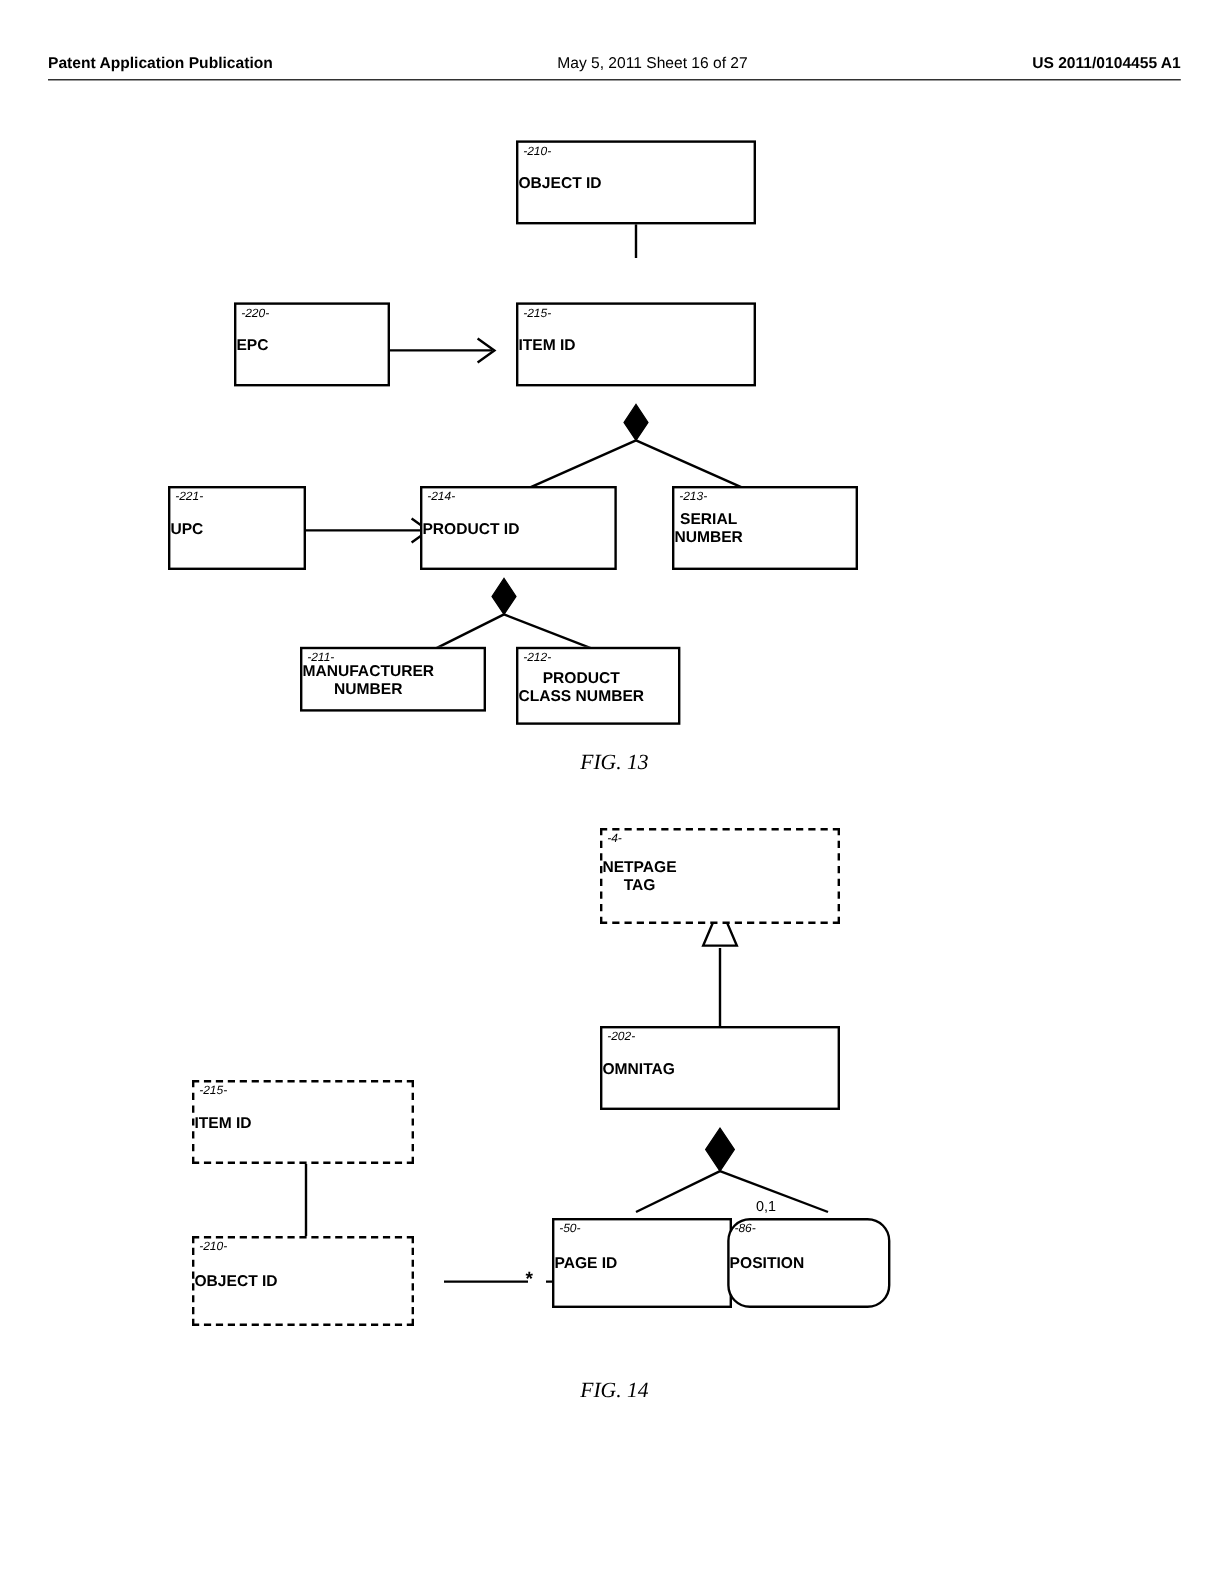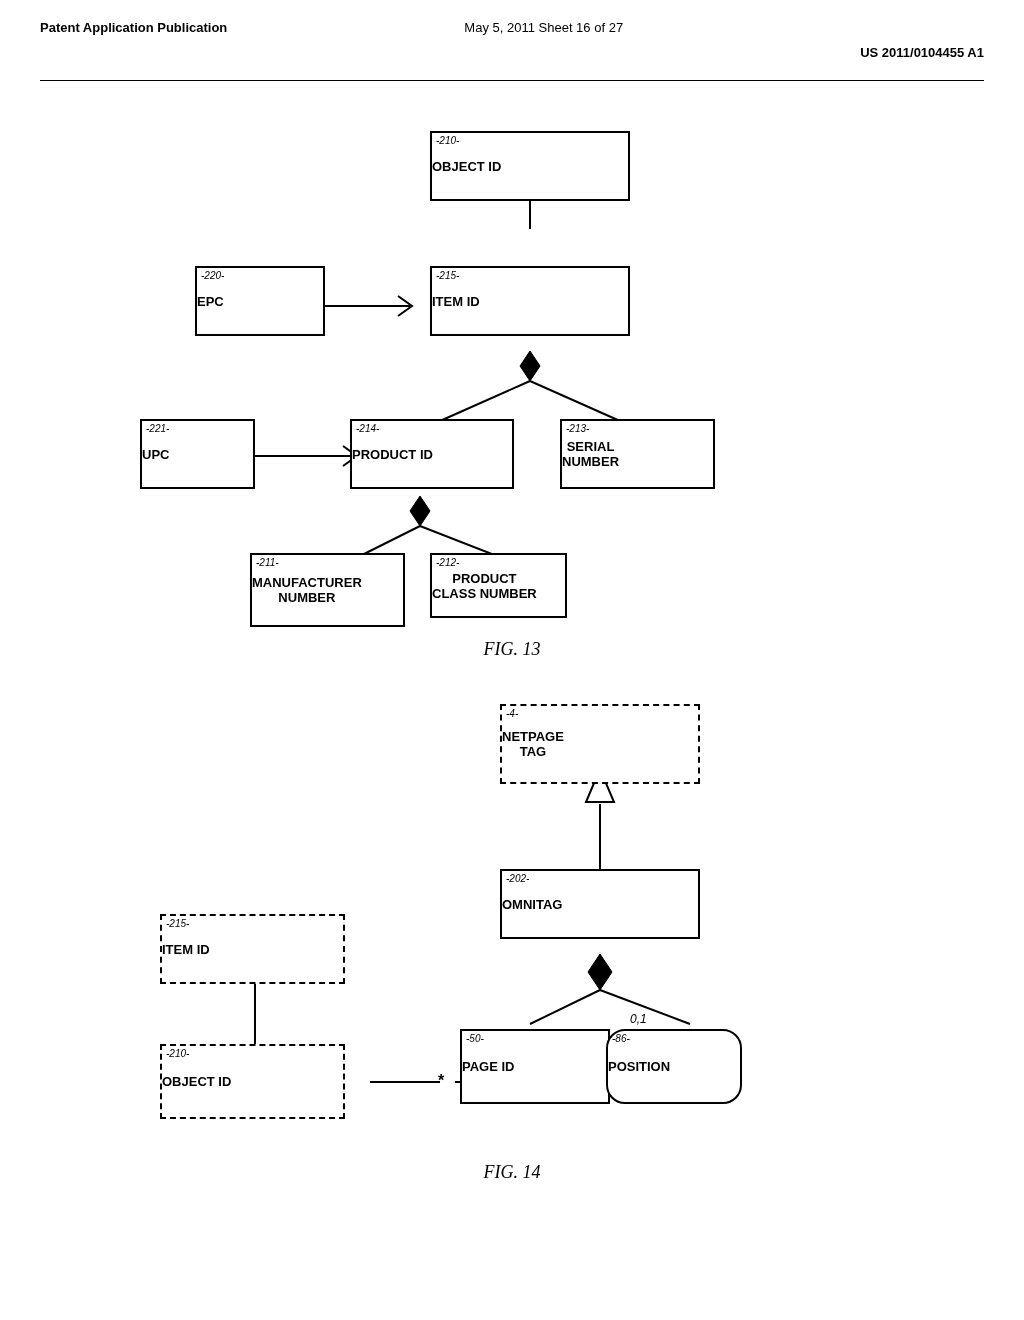--- a/index.html
+++ b/index.html
@@ -16,23 +16,23 @@
       width: 1024px;
       min-height: 1320px;
       background: #fff;
       padding: 20px 40px;
       position: relative;
     }
 
     .header {
       display: flex;
       justify-content: space-between;
-      align-items: flex-start;
+      align-items: flex-end;
       border-bottom: 1px solid #000;
-      padding-bottom: 20px;
+      padding-bottom: 6px;
       margin-bottom: 10px;
       font-size: 13px;
     }
 
     .header-left {
       font-weight: bold;
       font-size: 13px;
     }
 
     .header-center {
@@ -171,21 +171,21 @@
       <span class="ref">-221-</span>
       <span>UPC</span>
     </div>
 
     <div class="box" style="left:520px; top:328px; width:155px; height:70px;">
       <span class="ref">-213-</span>
       <span style="white-space:pre-line;">SERIAL
 NUMBER</span>
     </div>
 
-    <div class="box" style="left:210px; top:462px; width:155px; height:74px;">
+    <div class="box" style="left:210px; top:462px; width:155px; height:54px;">
       <span class="ref">-211-</span>
       <span style="white-space:pre-line;">MANUFACTURER
 NUMBER</span>
     </div>
 
     <div class="box" style="left:390px; top:462px; width:137px; height:65px;">
       <span class="ref">-212-</span>
       <span style="white-space:pre-line;">PRODUCT
 CLASS NUMBER</span>
     </div>
@@ -244,21 +244,21 @@
 
     <div class="box" style="left:566px; top:355px; width:136px; height:75px;border-radius:19px;">
       <span class="ref">-86-</span>
       <span>POSITION</span>
     </div>
 
     <div style="position:absolute; left:398px; top:398px; font-size:16px; font-weight:bold;">
       <span>*</span>
     </div>
 
-    <div style="position:absolute; left:590px; top:338px; font-size:12px; font-style:italic;">
+    <div style="position:absolute; left:590px; top:338px; font-size:12px; ">
       <span>0,1</span>
     </div>
 
   </div>
 
   <div class="fig-label">FIG. 14</div>
 
 </div>
 
 </body></html>

